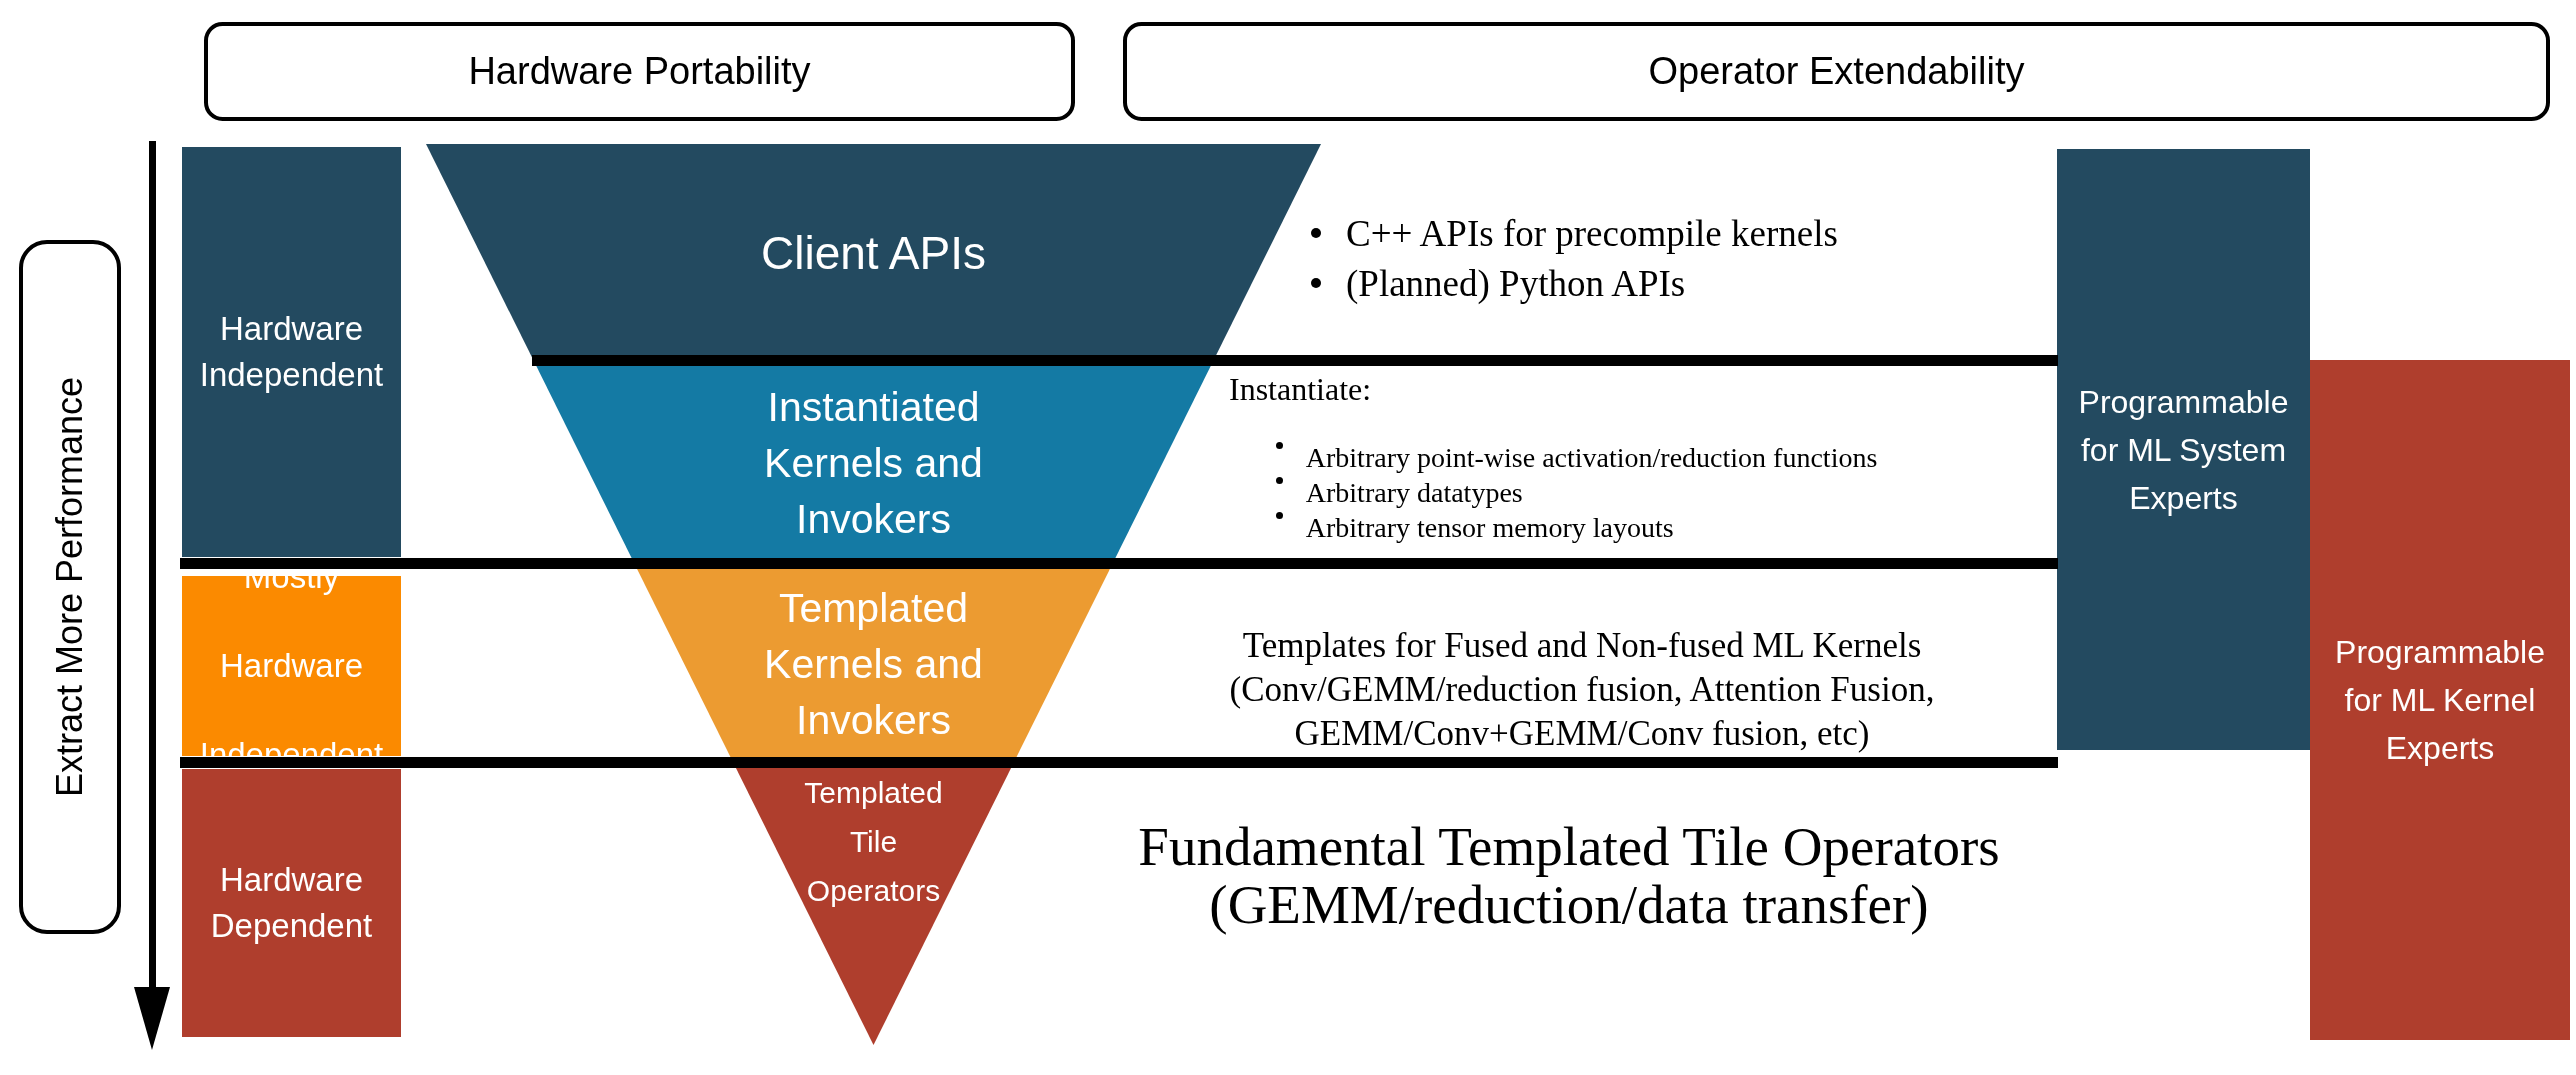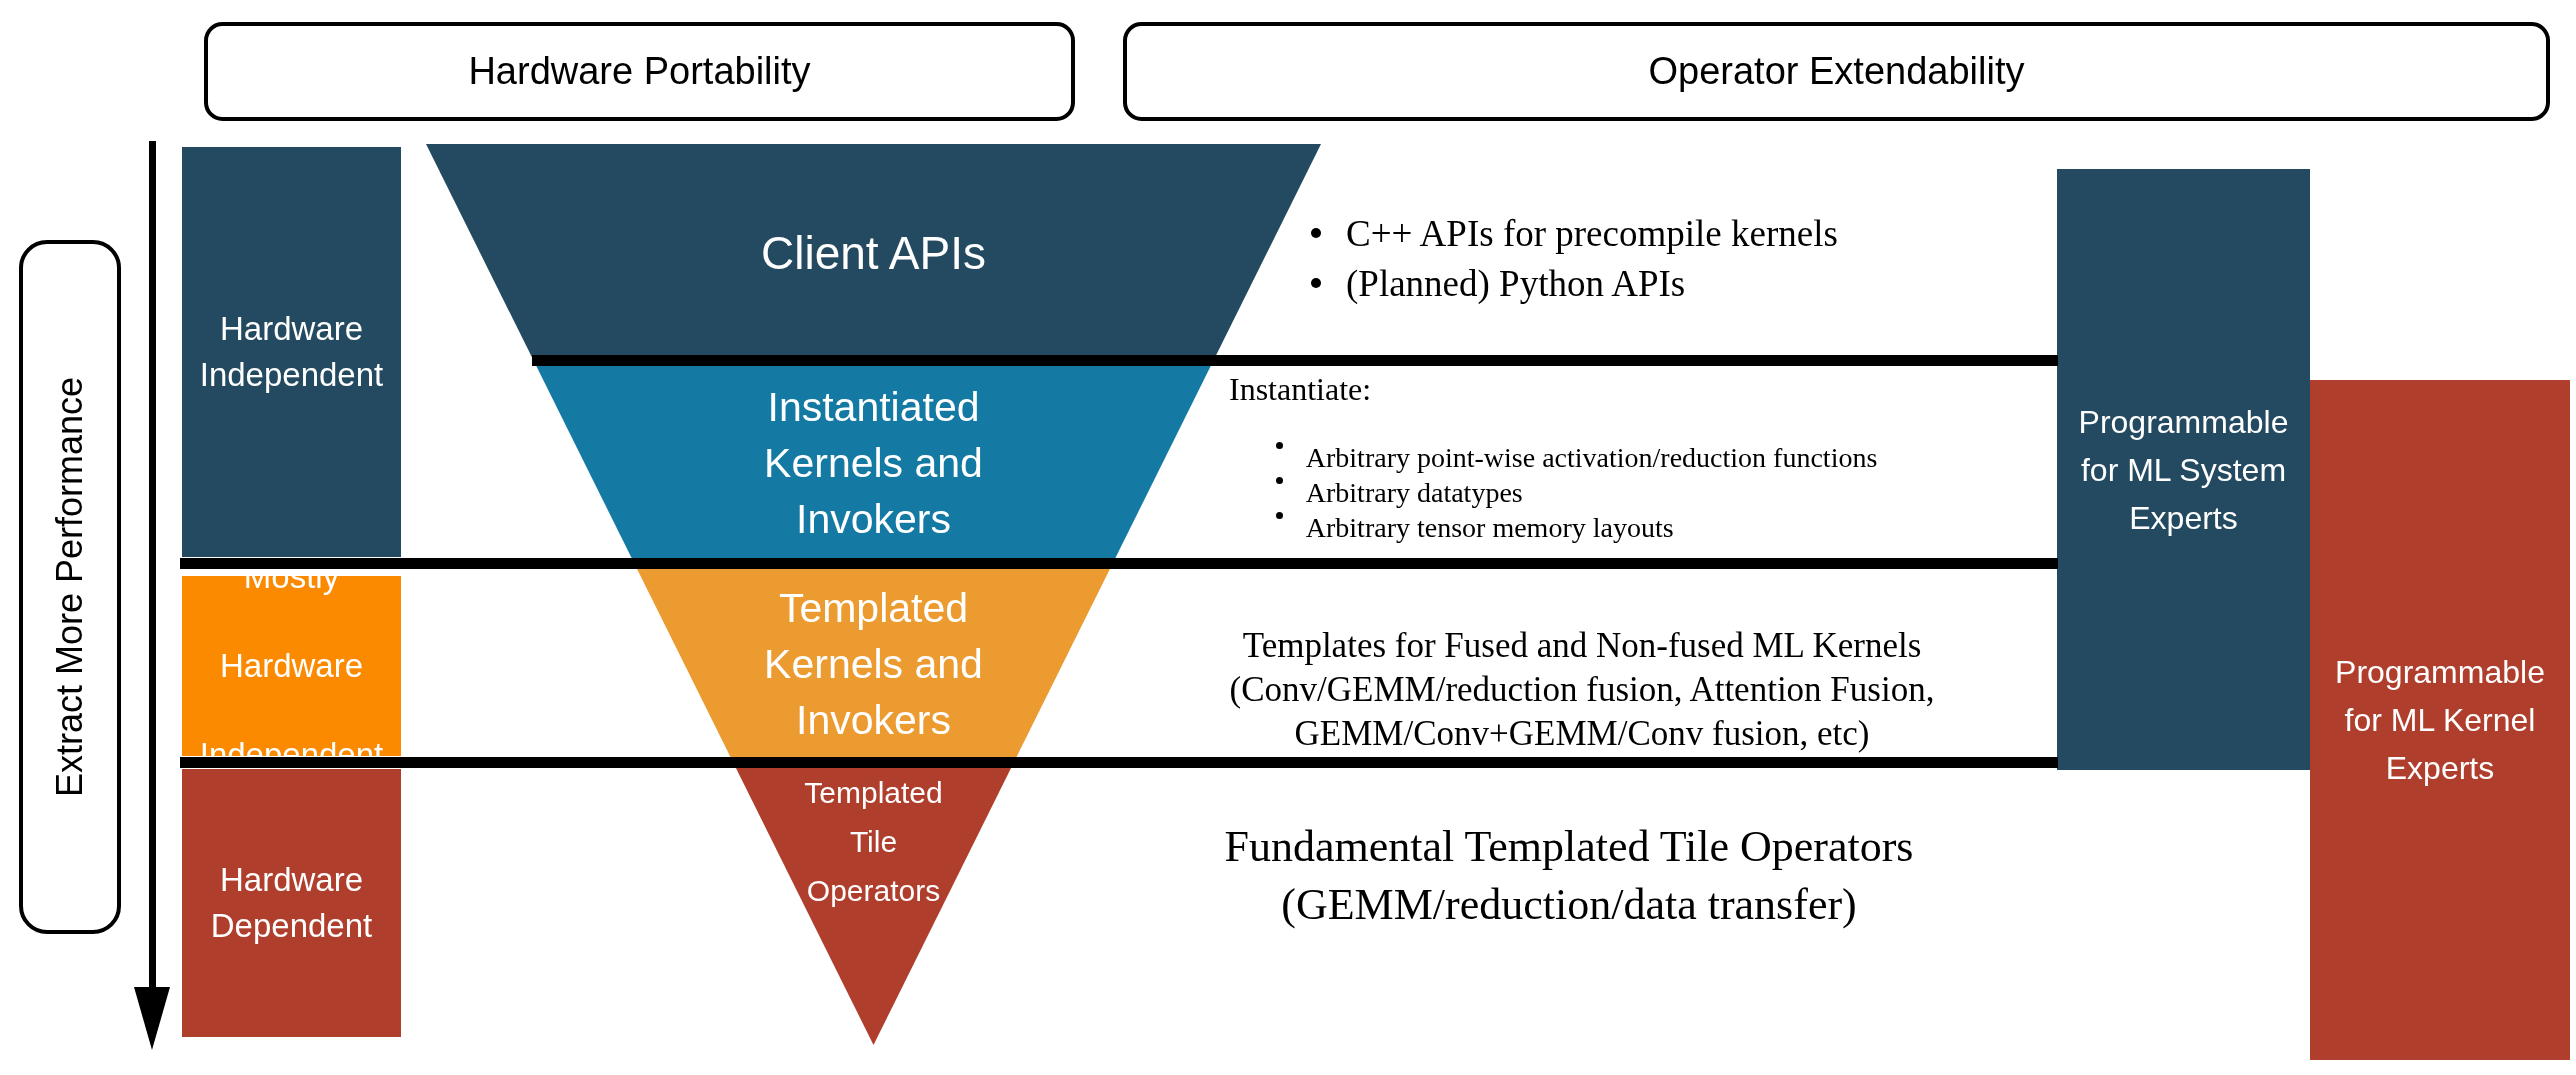--- a/index.html
+++ b/index.html
@@ -65,25 +65,25 @@
   .anno{position:absolute;color:var(--ink);z-index:2;font-family:Liberation Serif, serif;}
   .bullets-lg{left:1311px;top:208px;font-size:37px;}
   .bullets-lg .row{display:flex;align-items:center;height:50px;}
   .bullets-sm{left:1276px;top:442px;font-size:28px;}
   .bullets-sm .row{display:flex;align-items:flex-start;height:35px;}
   .dot{border-radius:50%;background:var(--ink);flex:0 0 auto;}
   .dot-lg{width:10px;height:10px;margin-right:25px;}
   .dot-sm{width:7.3px;height:7.3px;margin-right:22.5px;}
   .instantiate{left:1229px;top:371px;font-size:32px;}
   .templates{left:1143px;top:596px;width:878px;font-size:35px;line-height:44px;text-align:center;margin-top:28px;}
-  .fundamental{left:1133px;top:818px;width:872px;font-size:44px;line-height:58px;text-align:center;}
+  .fundamental{left:1133px;top:818px;width:872px;font-size:55px;line-height:58px;text-align:center;}
 
   
   .rightbox{position:absolute;display:flex;flex-direction:column;align-items:center;justify-content:center;
-            color:#fff;font-size:32px;line-height:48px;text-align:center;z-index:1;margin-top:20px;}
+            color:#fff;font-size:32px;line-height:48px;text-align:center;z-index:1;}
   .right-blue{left:2057px;top:149px;width:253px;height:601px;background:var(--navy);}
   .right-red{left:2310px;top:360px;width:260px;height:680px;background:var(--red);}
 </style>
 </head>
 <body>
 
 <div class="canvas">
 
   <div class="pill pill-left">
     <span>Hardware Portability</span>

